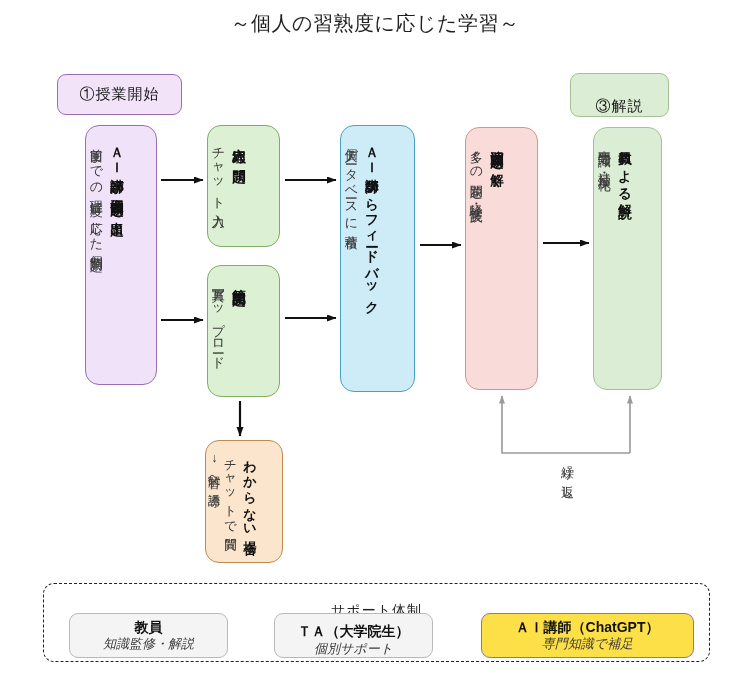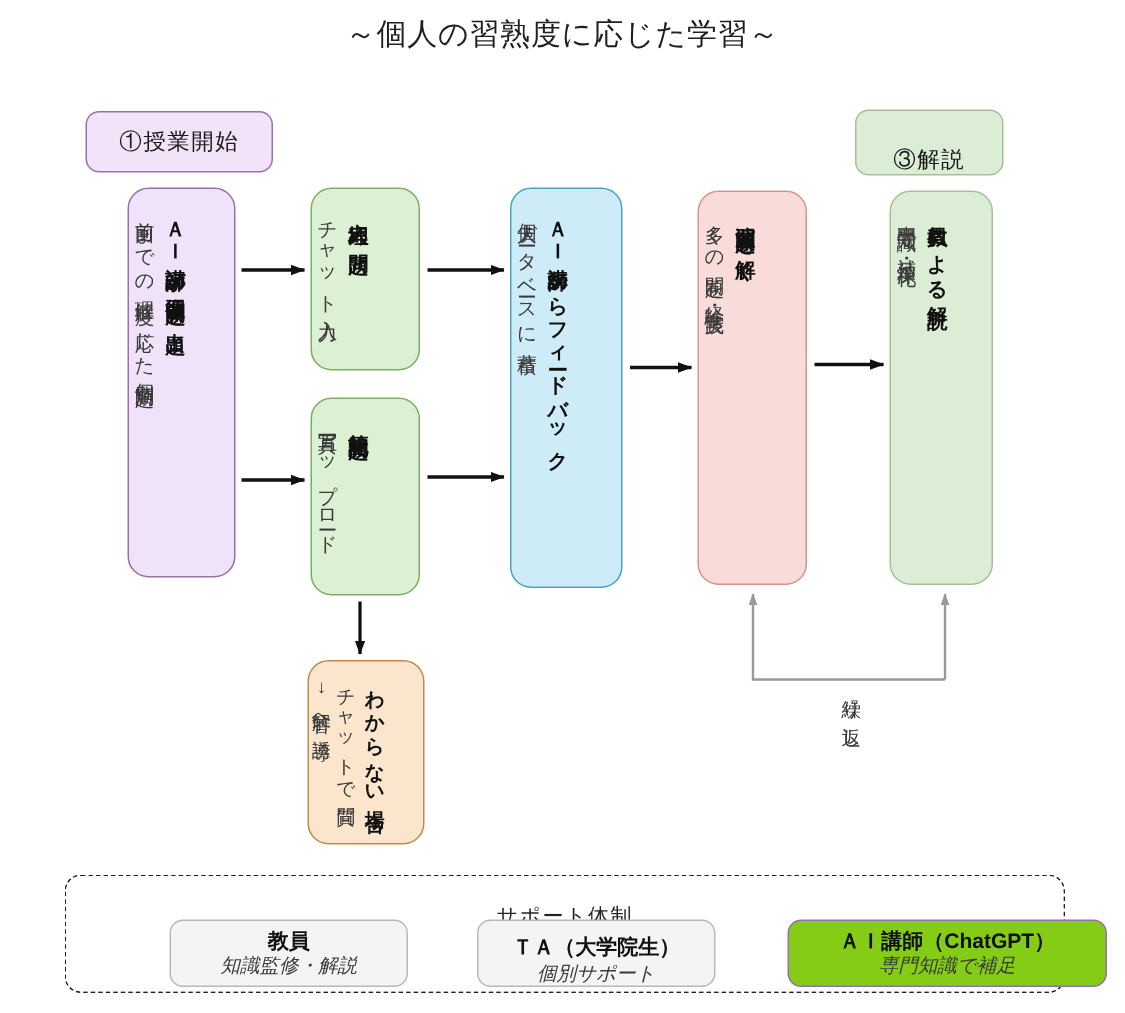--- a/index.html
+++ b/index.html
@@ -33,26 +33,26 @@
   
   .arrows{position:absolute;left:0;top:0;width:750px;height:675px;pointer-events:none;}
   
   .loop-label{position:absolute;left:558px;top:456px;writing-mode:vertical-rl;text-orientation:upright;
     font-size:13px;letter-spacing:2px;color:#3a3a3a;}
   
   .support{position:absolute;left:43px;top:583px;width:667px;height:79px;
     border:1.6px dashed #222;border-radius:11px;box-sizing:border-box;}
   .support-title{position:absolute;left:0;top:18px;width:100%;text-align:center;font-size:14px;letter-spacing:1px;color:#222;}
   .member{position:absolute;top:29px;height:45px;border-radius:9px;box-sizing:border-box;
-    display:flex;flex-direction:column;align-items:center;justify-content:center;line-height:1.25;margin-left:44px;}
+    display:flex;flex-direction:column;align-items:center;justify-content:center;line-height:1.25;}
   .member .m-title{font-weight:bold;font-size:14px;color:#111;}
   .member .m-sub{font-size:13px;color:#3a3a3a;font-style:italic;}
   .member-1{left:25px;width:159px;background:#f4f4f4;border:1.6px solid #b9b9b9;}
   .member-2{left:230px;width:159px;background:#f4f4f4;border:1.6px solid #b9b9b9;justify-content:flex-end;}
-  .member-3{left:437px;width:213px;background:#84cc16;border:1.6px solid #9b6fae;}
+  .member-3{left:437px;width:213px;background:#fde047;border:1.6px solid #9b6fae;}
 </style>
 </head>
 <body>
 
 <div class="page">
 
   <div class="title">
     <div>～個人の習熟度に応じた学習～</div>
   </div>
 

